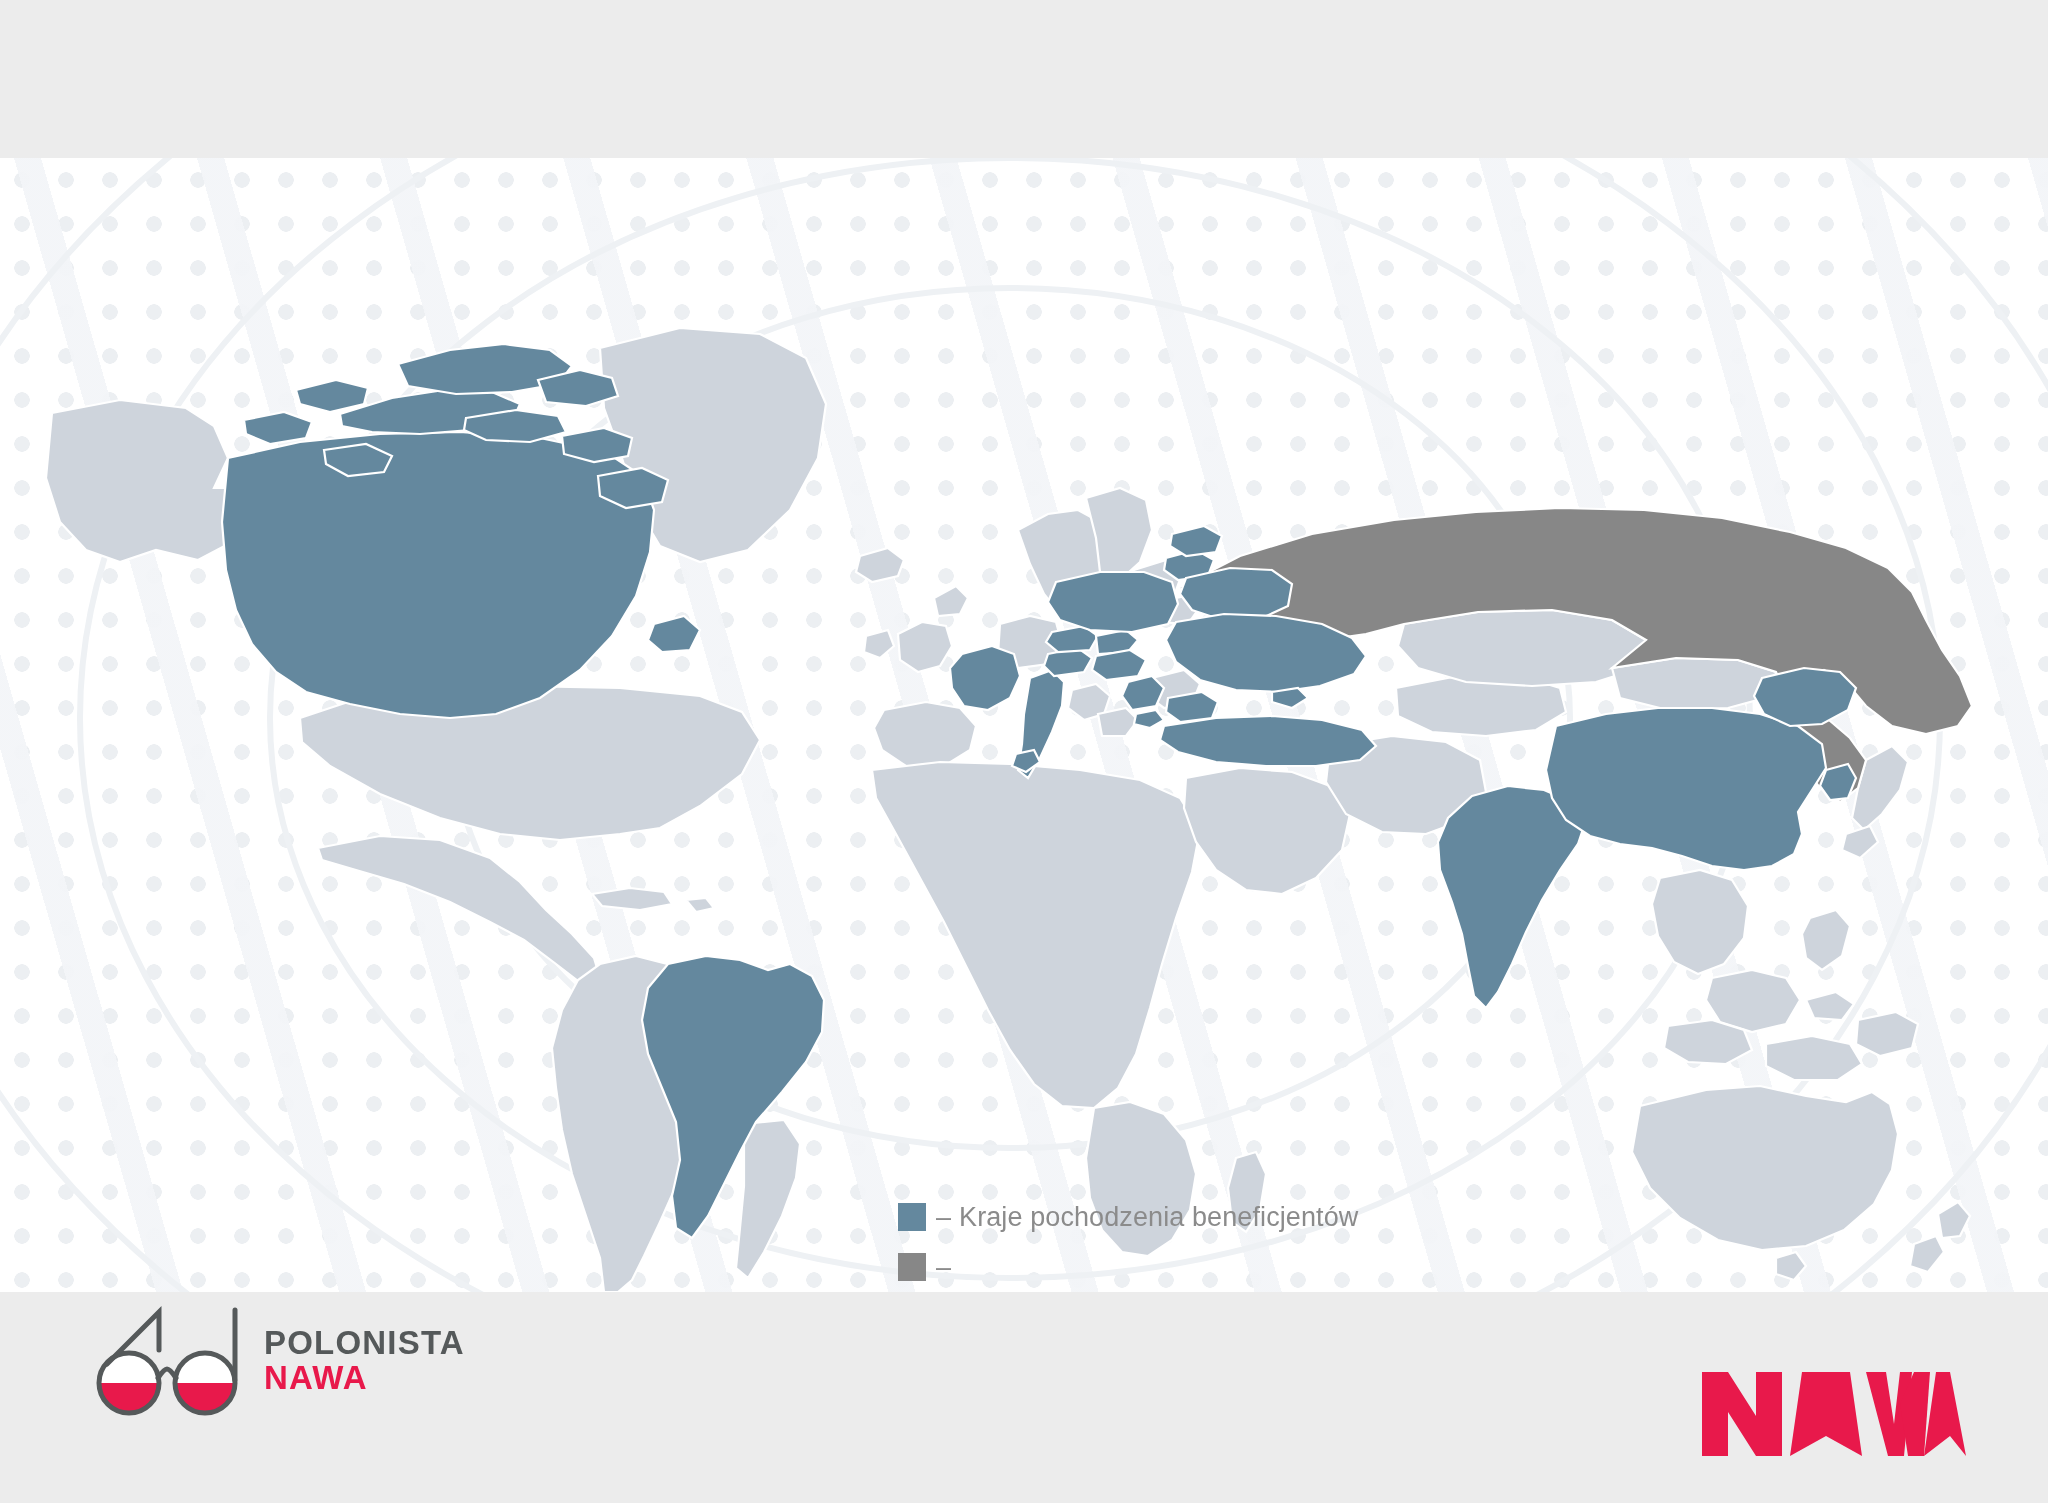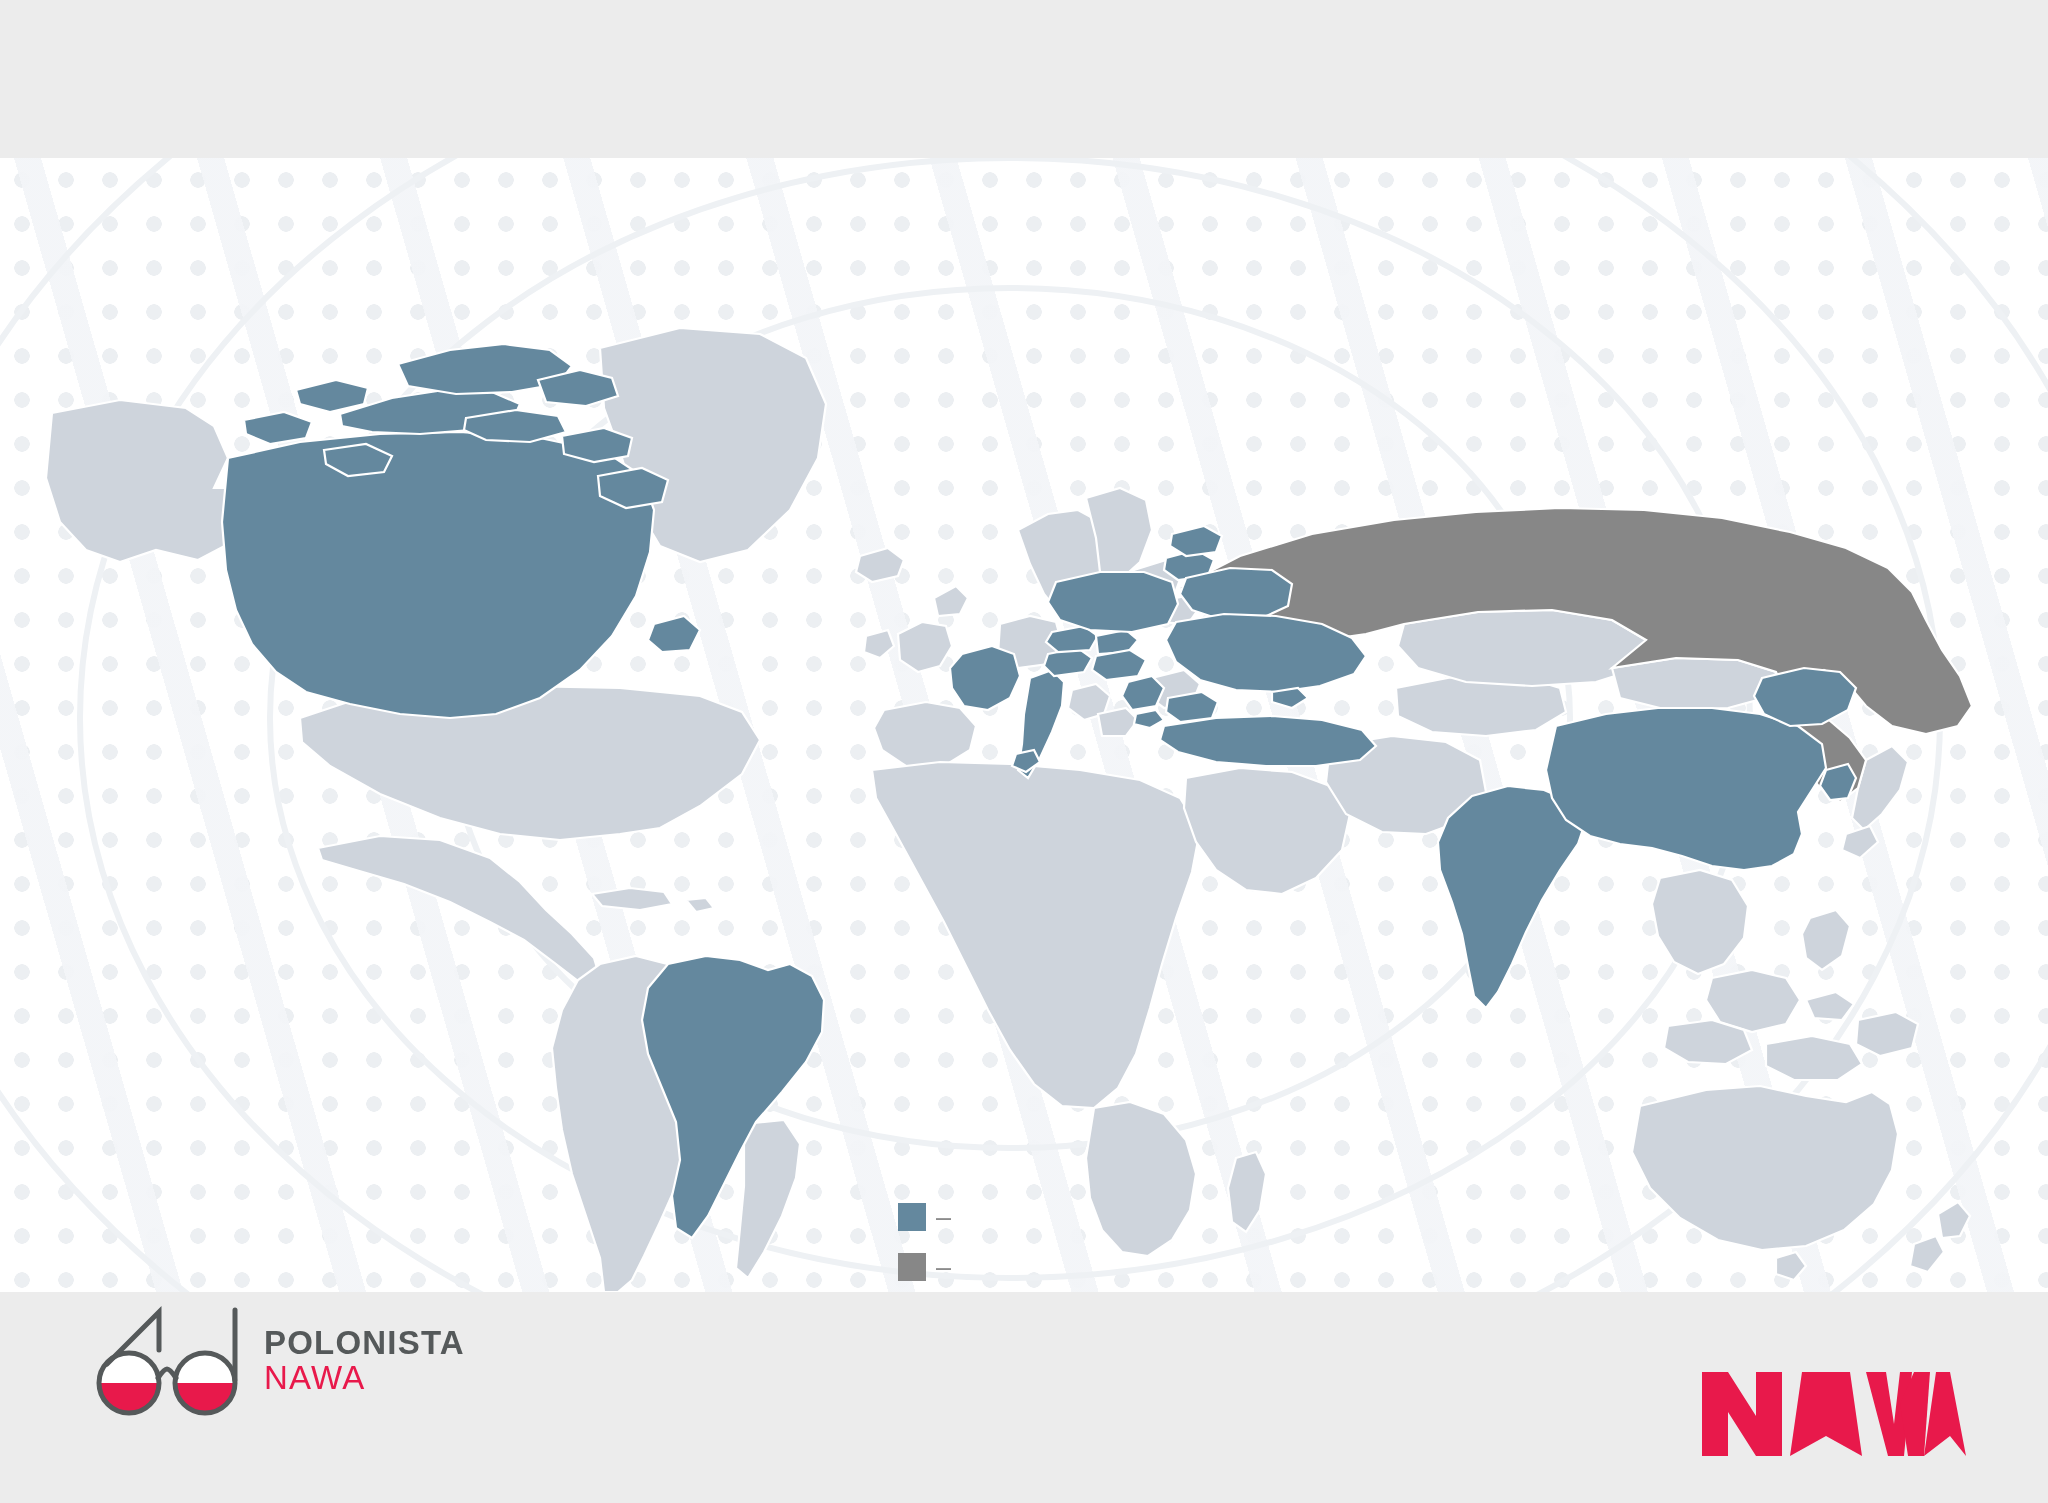--- a/index.html
+++ b/index.html
@@ -161,21 +161,21 @@
   .pt-top {
     font-family: "Liberation Sans", sans-serif;
     font-weight: 700;
     font-size: 33px;
     letter-spacing: 1.2px;
     color: #55595a;
     display: block;
   }
   .pt-bottom {
     font-family: "Liberation Sans", sans-serif;
-    font-weight: 400;
+    font-weight: 700;
     font-size: 33px;
     letter-spacing: 1.2px;
     color: #e8194b;
     display: block;
   }
   .nawa-logo {
     position: absolute;
     right: 78px;
     top: 1368px;
     z-index: 7;
@@ -347,20 +347,21 @@
   <div class="header-band"></div>
   <div class="title">
     <span class="title-strong">KRAJE POCHODZENIA</span>
     <span class="title-light">STYPENDYSTÓW</span>
   </div>
 
   <div class="legend">
     <div class="legend-row">
       <span class="legend-swatch blue"></span>
       <span class="legend-dash">–</span>
+      <span class="legend-label">Kraje pochodzenia beneficjentów</span>
     </div>
     <div class="legend-row">
       <span class="legend-swatch gray"></span>
       <span class="legend-dash">–</span>
     </div>
   </div>
 
   <div class="footer-band"></div>
 
   <div class="polonista-logo">

